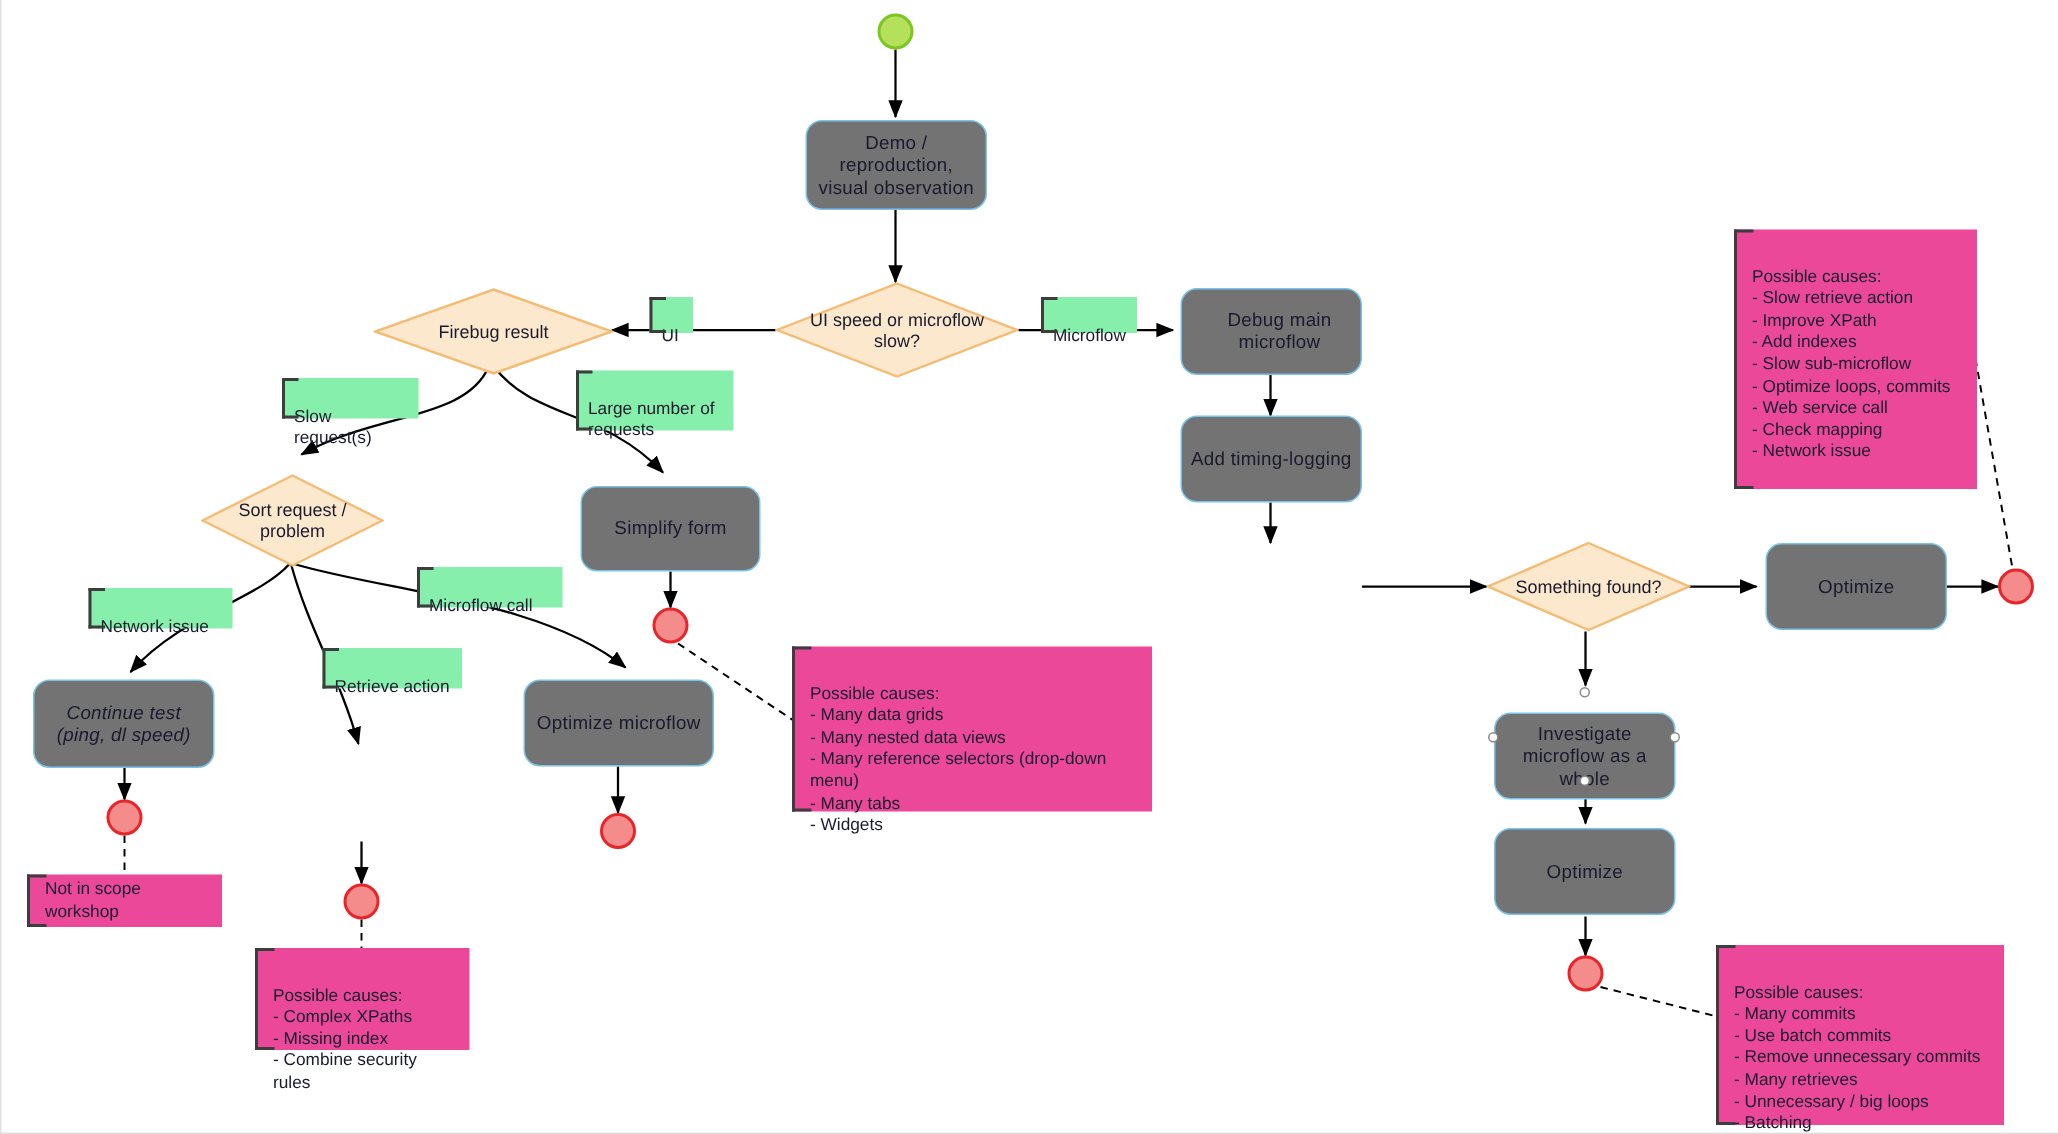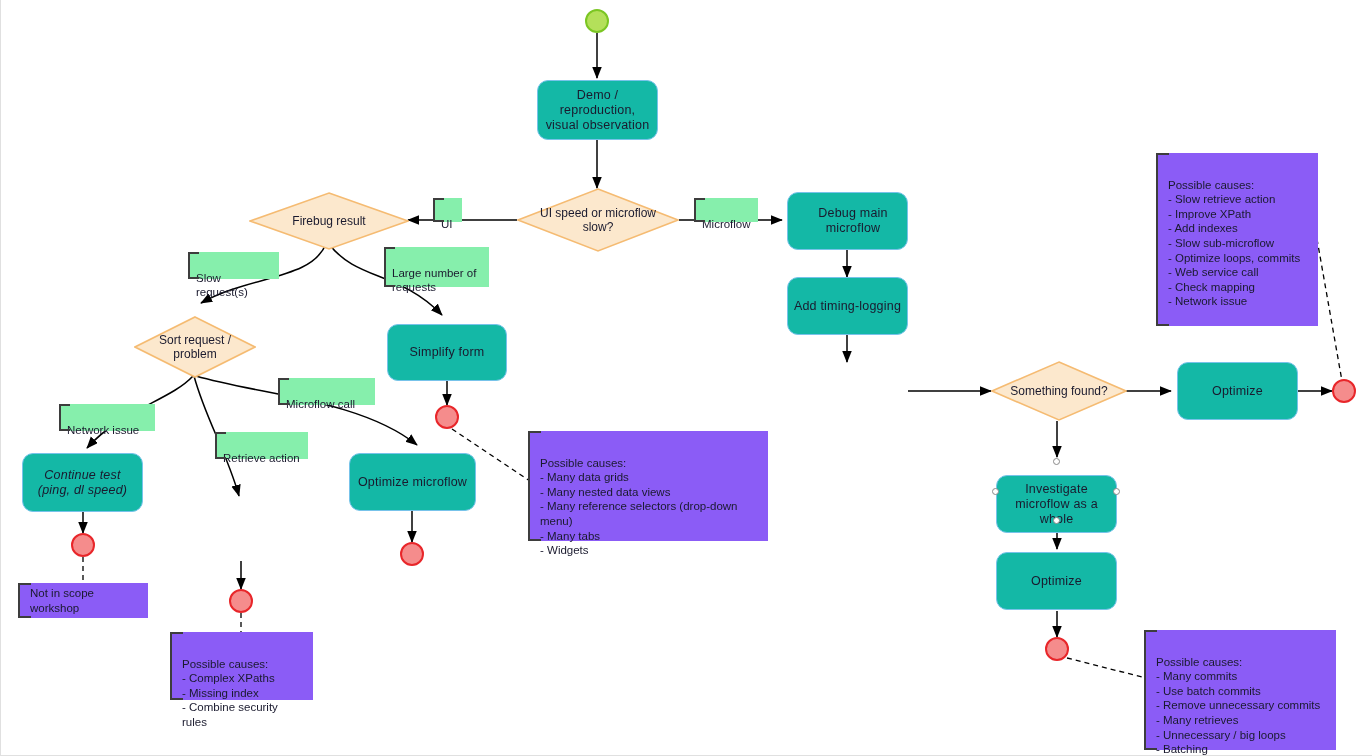--- a/index.html
+++ b/index.html
@@ -29,21 +29,21 @@
     position: absolute;
     box-sizing: border-box;
     display: flex;
     align-items: center;
     justify-content: center;
     text-align: center;
     color: #1a1a2e;
   }
   
   .proc {
-    background: #14b8a6;
+    background: #737373;
     border: 1.6px solid #77c3ea;
     border-radius: 11px;
     font-size: 12.5px;
     line-height: 15px;
     letter-spacing: 0.2px;
     padding: 2px 5px;
   }
   
   .diamond-wrap {
     position: absolute;
@@ -110,21 +110,21 @@
   .edge-label .lbar {
     position: absolute;
     left: 0; top: 0;
     width: 1.6px;
     height: 100%;
     background: #3d3d3d;
   }
   
   .note {
     position: absolute;
-    background: #8b5cf6;
+    background: #ec4899;
     color: #1a1a2e;
     font-size: 11.5px;
     line-height: 14.6px;
     padding: 10px 10px 10px 12px;
     box-sizing: border-box;
     white-space: pre-line;
   }
   .note::before,
   .note::after {
     content: "";
@@ -314,21 +314,21 @@
 
   <div class="edge-label" style="left:187px; top:252px; width:91px; height:27px;">
     <span class="lbar"></span><span>Slow request(s)</span>
   </div>
 
   <div class="edge-label" style="left:383px; top:247px; width:105px; height:40px;">
     <span class="lbar"></span><span>Large number of
 requests</span>
   </div>
 
-  <div class="edge-label" style="left:58px; top:392px; width:96px; height:27px;margin-top:12px;">
+  <div class="edge-label" style="left:58px; top:392px; width:96px; height:27px;">
     <span class="lbar"></span><span>Network issue</span>
   </div>
 
   <div class="edge-label" style="left:214px; top:432px; width:93px; height:27px;">
     <span class="lbar"></span><span>Retrieve action</span>
   </div>
 
   <div class="edge-label" style="left:277px; top:378px; width:97px; height:27px;">
     <span class="lbar"></span><span>Microflow call</span>
   </div>

